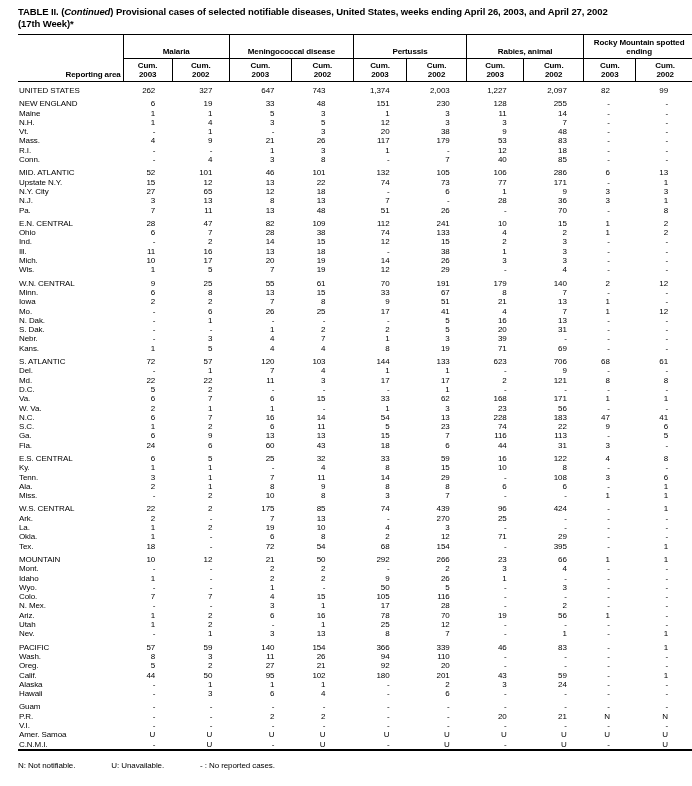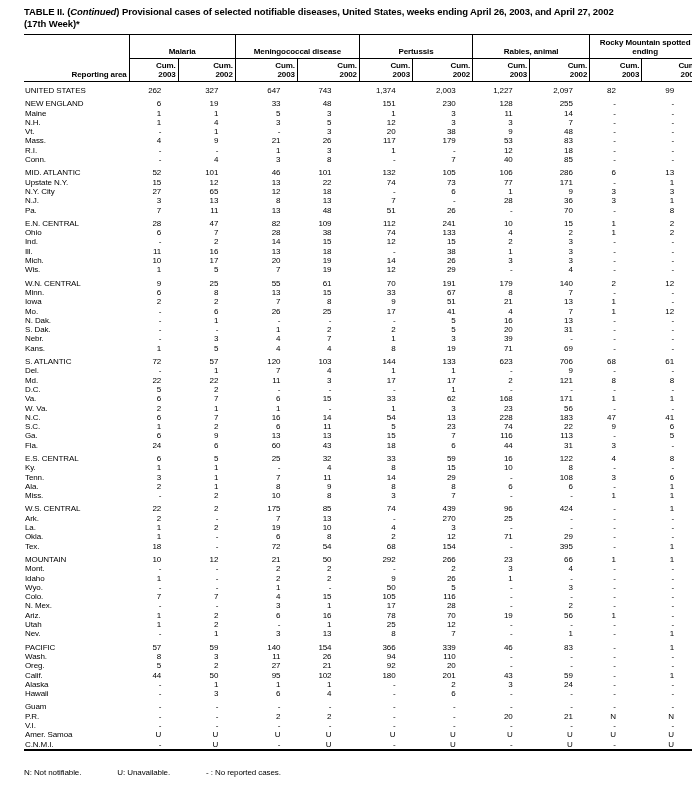--- a/index.html
+++ b/index.html
@@ -2,53 +2,53 @@
 <html><head>
 <meta charset="utf-8">
 <style>
   html,body{margin:0;padding:0;background:#fff;}
   body{
     width:692px;height:786px;
     font-family:"Liberation Sans", sans-serif;
     color:#000;
     -webkit-font-smoothing:antialiased;
   }
-  .page{padding:6px 8px 0 24px;}
+  .page{padding:6px 8px 0 18px;}
   .title{
     font-weight:bold;font-size:9.5px;line-height:11.5px;letter-spacing:-0.1px;
   }
   table{
     border-collapse:collapse;table-layout:fixed;width:676px;margin-top:5px;
     border-bottom:2px solid #000;
   }
   th,td{padding:0;font-size:8px;letter-spacing:-0.1px;}
   
   th{font-weight:bold;vertical-align:bottom;}
   .ra-th{
     border-top:1px solid #000;border-bottom:1px solid #000;
     text-align:right;padding:2px 2px 2px 1px;vertical-align:bottom;line-height:9px;
   }
   .group-th{
     border-top:1px solid #000;border-left:1px solid #000;border-bottom:1px solid #000;
     text-align:center;line-height:9px;padding:3px 2px 2px 2px;
   }
   .cum-th{
     border-left:1px solid #000;border-bottom:1px solid #000;
-    text-align:right;line-height:9px;padding:2px 2px 2px 2px;
+    text-align:center;line-height:9px;padding:2px 2px 2px 2px;
   }
   
   tbody td{line-height:9.3px;vertical-align:bottom;white-space:nowrap;overflow:hidden;}
   td.area{text-align:left;padding-left:1px;}
   td.num{text-align:right;padding-right:17px;}
   tbody tr > td:nth-child(5){padding-right:28px;}
   tbody tr > td:nth-child(10),
   tbody tr > td:nth-child(11){padding-right:26px;}
   tr.gap > td{padding-top:4px;}
   
-  .footer{margin-top:17px;font-size:8px;line-height:10px;letter-spacing:-0.1px;}
+  .footer{margin-top:10px;font-size:8px;line-height:10px;letter-spacing:-0.1px;}
   .foot-line1 span{margin-right:36px;}
   .foot-line1 span:last-child{margin-right:0;}
 </style>
 </head>
 <body>
 
 <div class="page">
 
   <div class="title"><span><span>TABLE II. (</span><i>Continued</i><span>) Provisional cases of selected notifiable diseases, United States, weeks ending April 26, 2003, and April 27, 2002</span></span><br><span>(17th Week)*</span></div>
 

